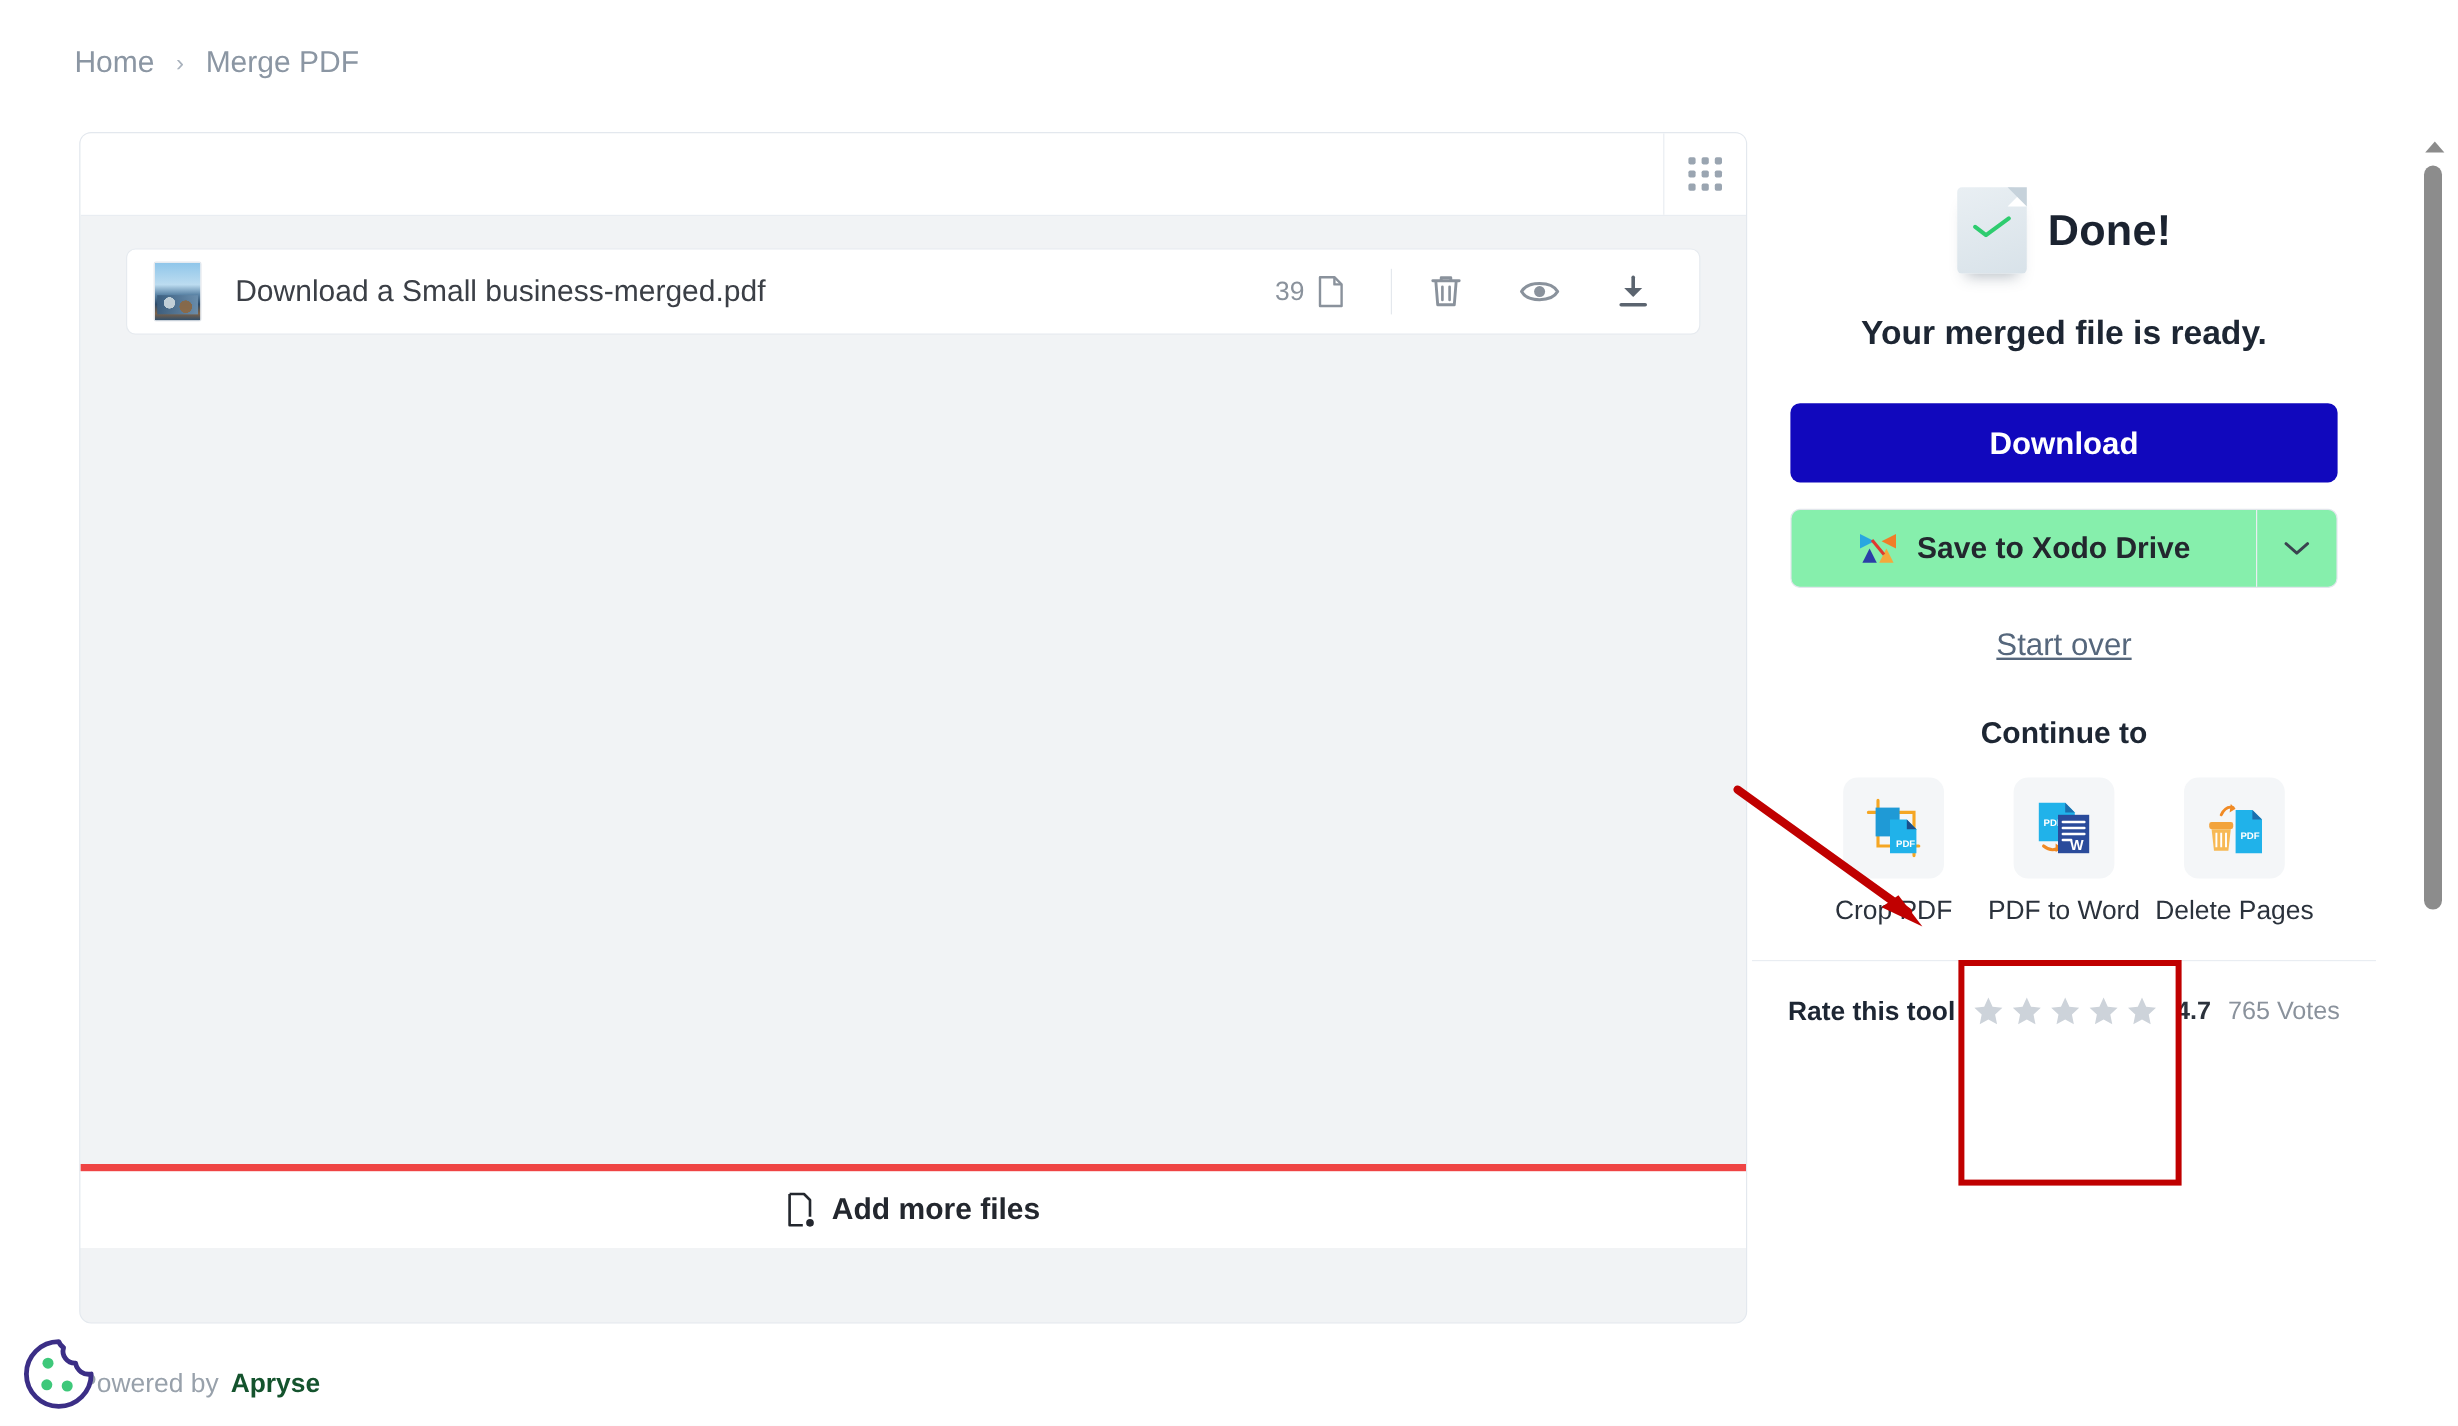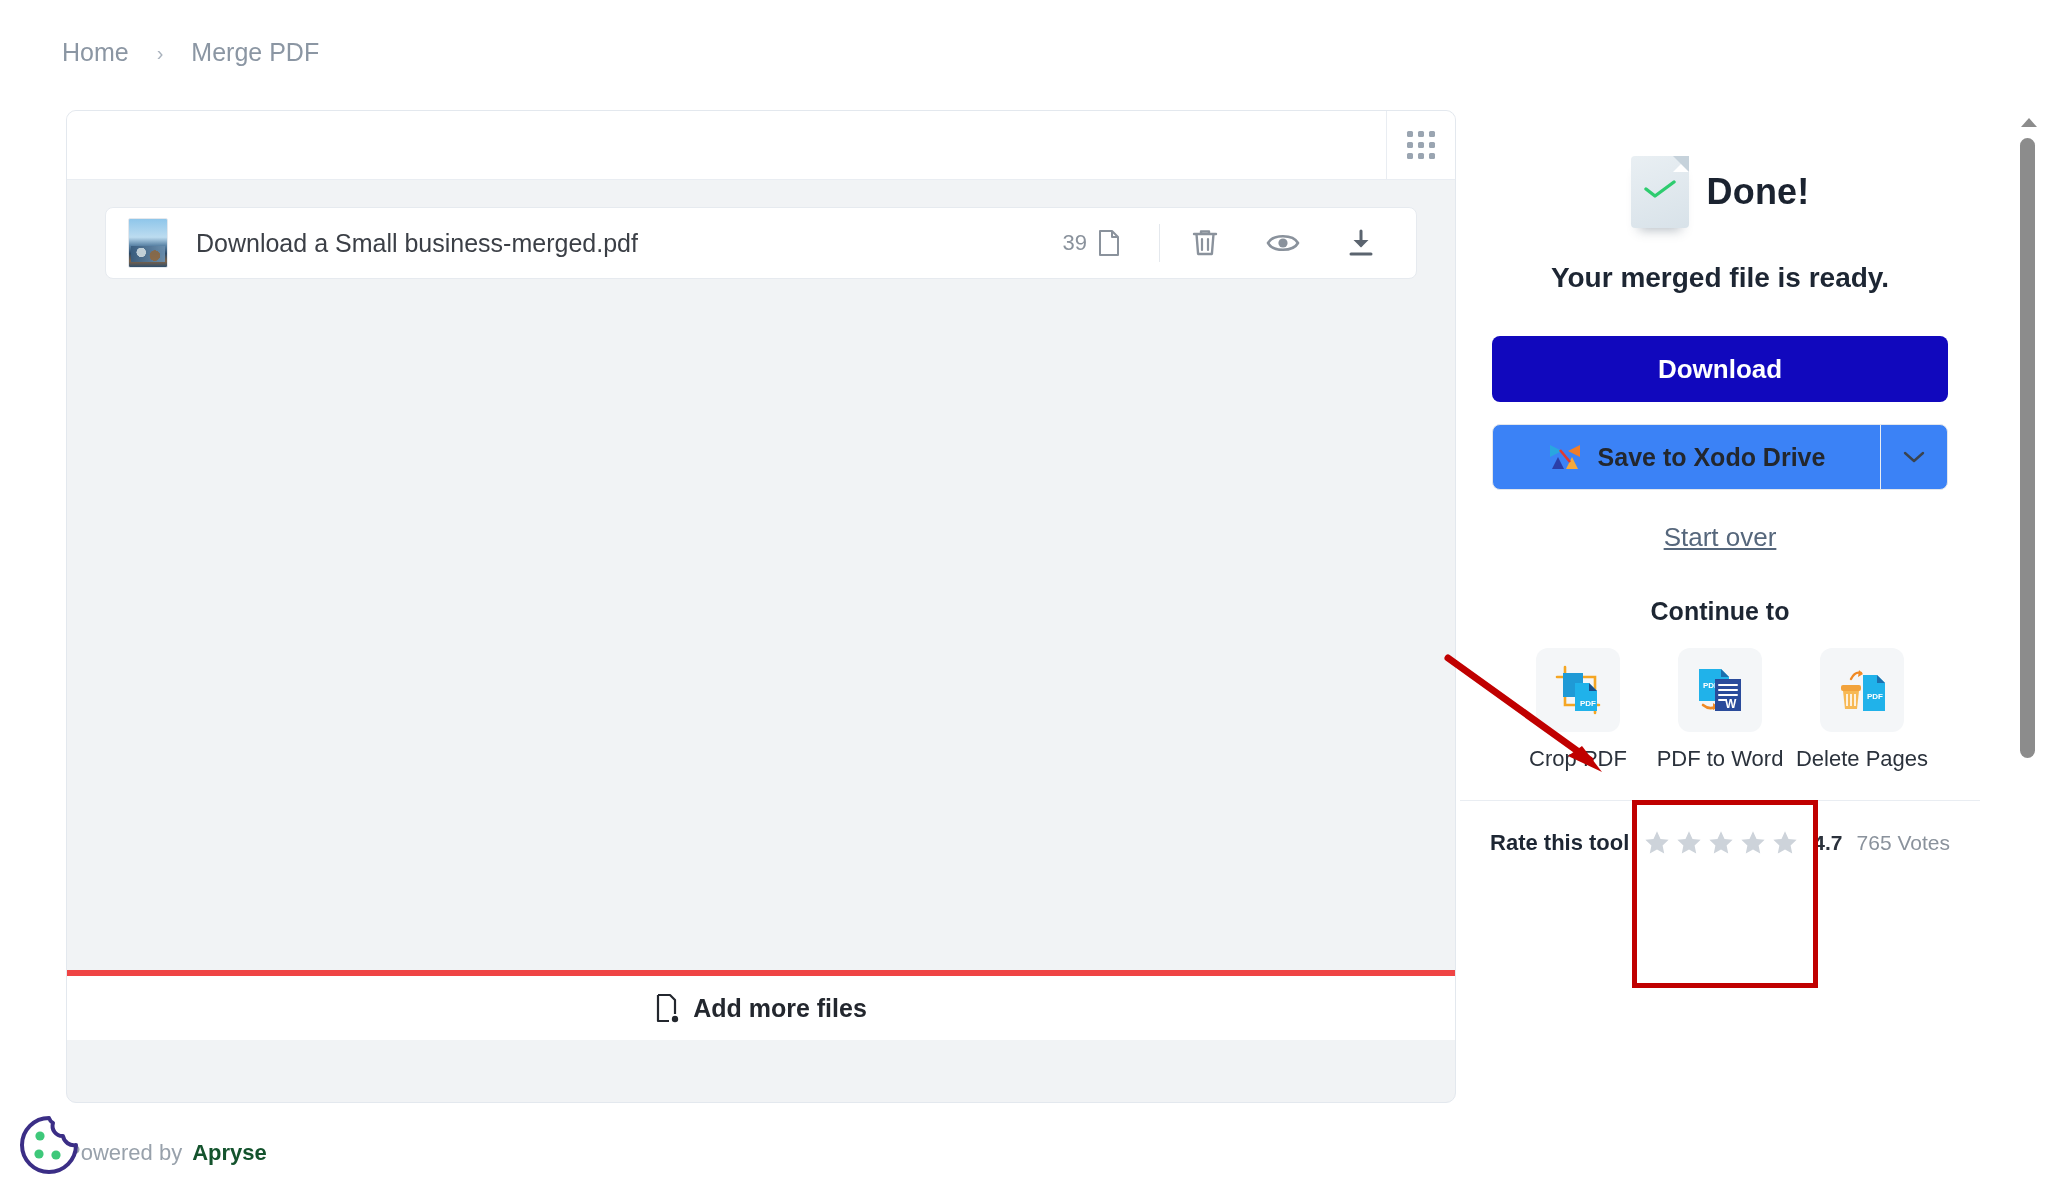--- a/index.html
+++ b/index.html
@@ -12,21 +12,21 @@
   #root {
     position: relative;
     width: 2048px; height: 1188px;
     background: #ffffff;
   }
 
   
   .breadcrumb {
     position: absolute;
     left: 62px; top: 38px;
-    display: flex; align-items: center; gap: 28px;
+    display: flex; align-items: center; gap: 18px;
     font-size: 25px;
     color: #7b8794;
   }
   .breadcrumb .crumb-home { color: #8b96a3; }
   .breadcrumb .crumb-sep {
     color: #a9b2bd; font-size: 20px; line-height: 1;
   }
   .breadcrumb .crumb-current { color: #8b96a3; }
 
   
@@ -216,21 +216,21 @@
     width: 456px; height: 66px;
     background: #1108bd;
     border-radius: 8px;
     display: flex; align-items: center; justify-content: center;
     color: #ffffff; font-size: 26px; font-weight: bold;
     cursor: pointer;
   }
   .xodo-btn {
     margin: 22px auto 12px auto;
     width: 456px; height: 66px;
-    background: #3b82f6;
+    background: #86efac;
     border: 1px solid #e2e6ec;
     border-radius: 8px;
     display: flex; align-items: center;
     box-sizing: border-box;
     cursor: pointer;
   }
   .xodo-main {
     flex: 1;
     display: flex; align-items: center; justify-content: center;
     gap: 16px;

